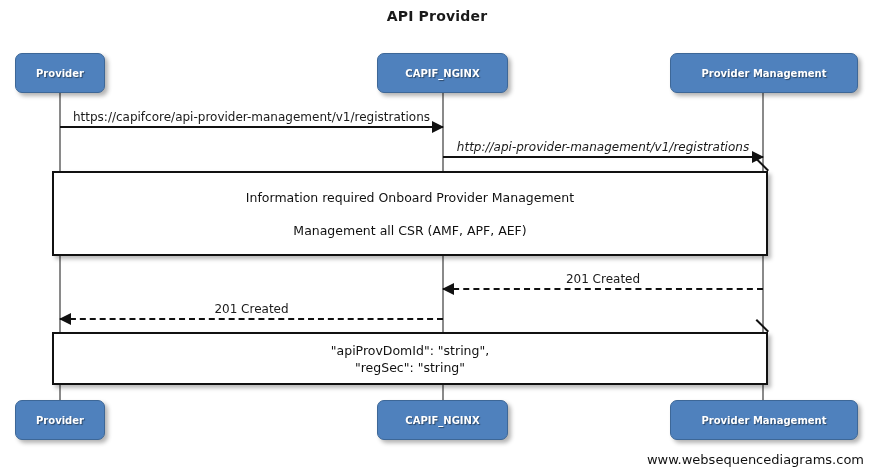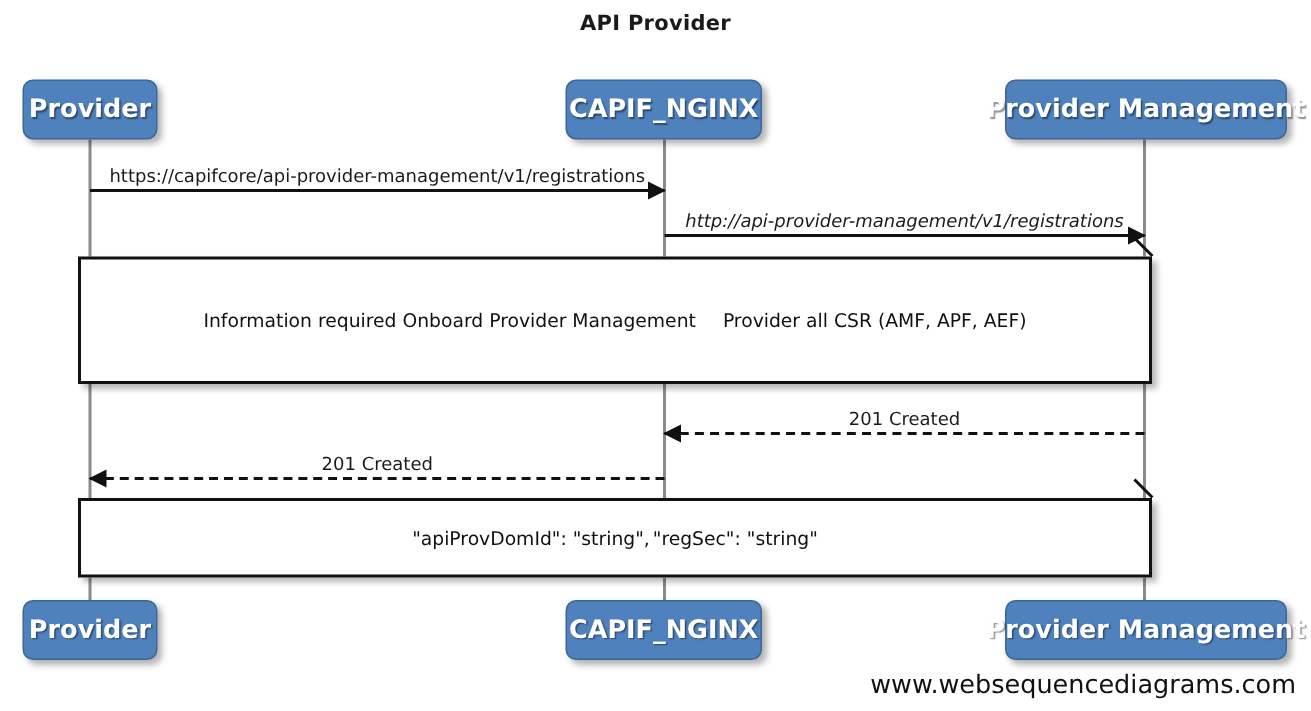--- a/index.html
+++ b/index.html
@@ -49,21 +49,21 @@
     background: #4f81bd;
     border: 1px solid #3d6797;
     box-shadow: 3px 3px 4px rgba(0,0,0,0.30);
     display: flex;
     align-items: center;
     justify-content: center;
     box-sizing: border-box;
   }
   .participant span {
     color: #ffffff;
-    font-size: 17px;
+    font-size: 10px;
     font-weight: bold;
     white-space: nowrap;
     text-shadow: 1px 1px 1px rgba(0,0,0,0.45);
   }
 
   
   .msg {
     position: absolute;
     height: 2px;
   }
@@ -123,38 +123,39 @@
     transform: rotate(45deg);
     transform-origin: right top;
   }
   .note .note-body {
     position: absolute;
     left: 0;
     top: 0;
     width: 100%;
     height: 100%;
     display: flex;
+    flex-direction: column;
     align-items: center;
     justify-content: center;
     gap: 18px;
   }
   .note .note-line {
     font-size: 12.5px;
     color: #111111;
     text-align: center;
     white-space: nowrap;
   }
   .note.tight .note-body { gap: 2px; }
 
   
   .footer {
     position: absolute;
     right: 10px;
     bottom: 7px;
-    font-size: 17px;
+    font-size: 13px;
     color: #111111;
     margin-top: 32px;
   }
 </style>
 </head>
 <body>
 
 <div id="canvas">
 
   <div class="diagram-title">API Provider</div>
@@ -182,21 +183,21 @@
   <div class="msg to-right" style="left:443px; top:156px; width:320px;font-style:italic;">
     <div class="line"></div>
     <div class="head"></div>
     <div class="label">http://api-provider-management/v1/registrations</div>
   </div>
 
   <div class="note" style="left:52px; top:171px; width:716px; height:85px;">
     <div class="fold-line"></div>
     <div class="note-body">
       <div class="note-line">Information required Onboard Provider Management</div>
-      <div class="note-line">Provider all CSR (AMF, APF, AEF)</div>
+      <div class="note-line">Management all CSR (AMF, APF, AEF)</div>
     </div>
   </div>
 
   <div class="msg dashed to-left" style="left:443px; top:288px; width:320px;">
     <div class="line"></div>
     <div class="head"></div>
     <div class="label">201 Created</div>
   </div>
 
   <div class="msg dashed to-left" style="left:60px; top:318px; width:383px;">

